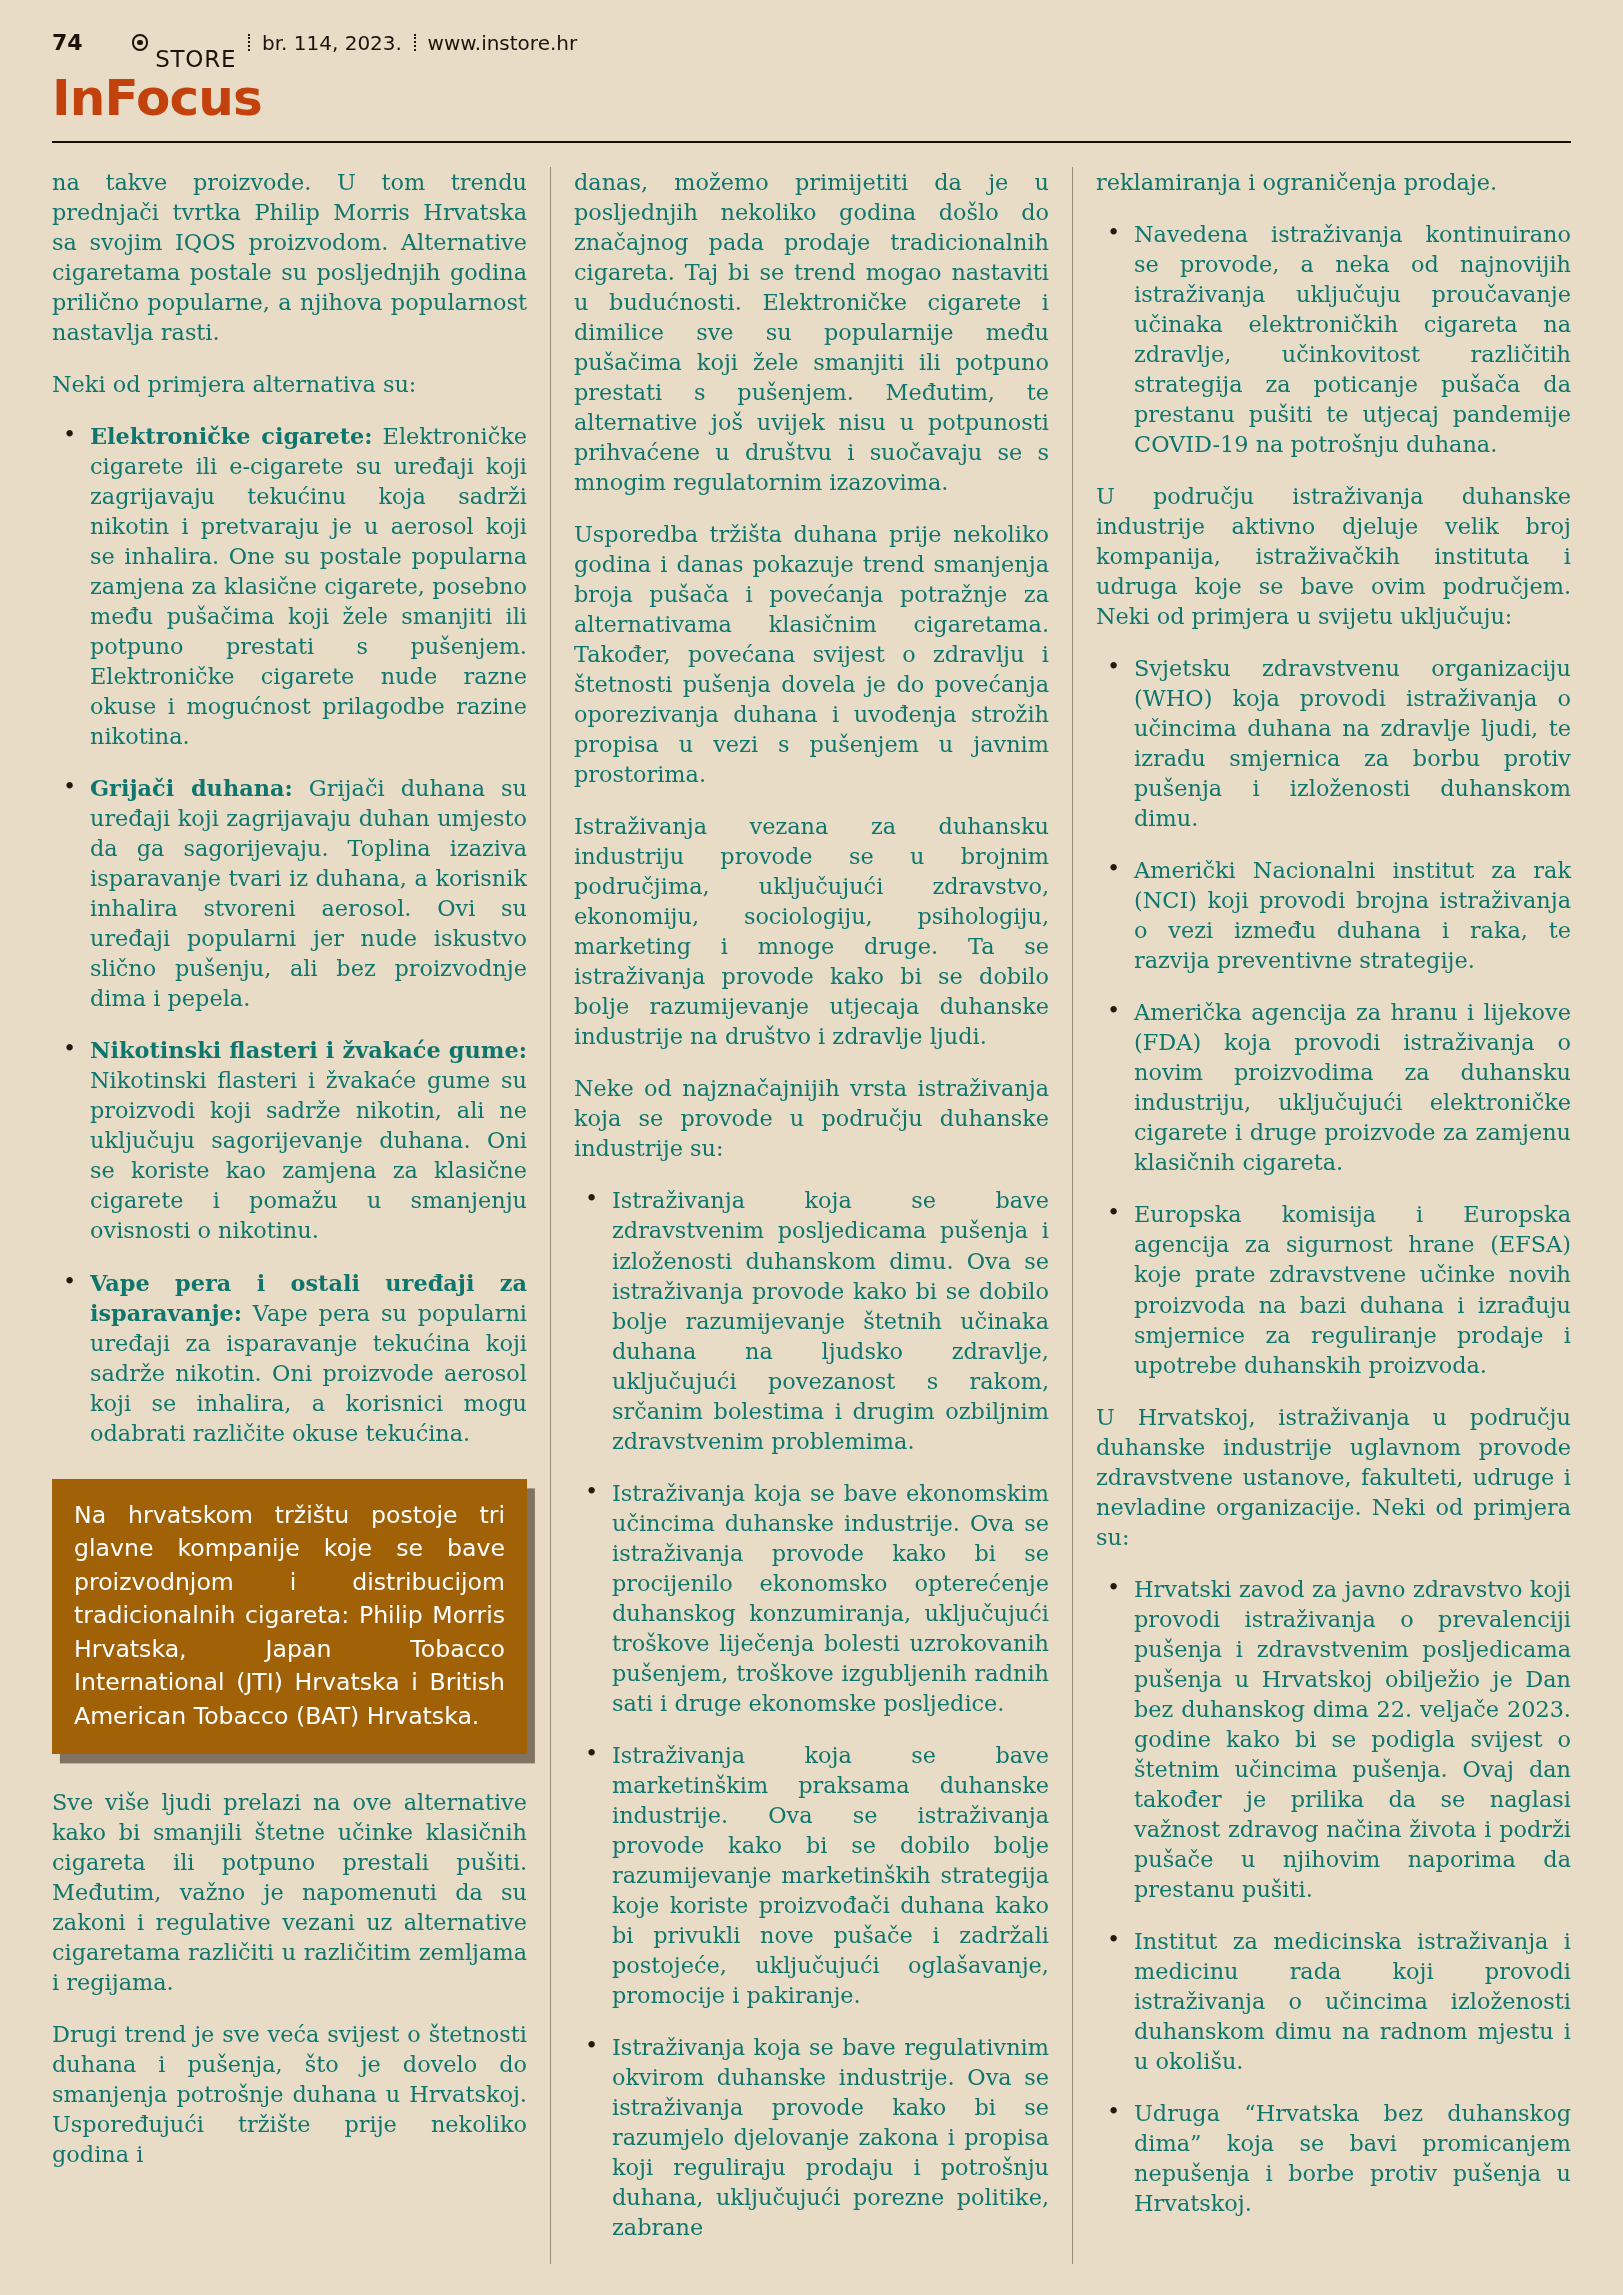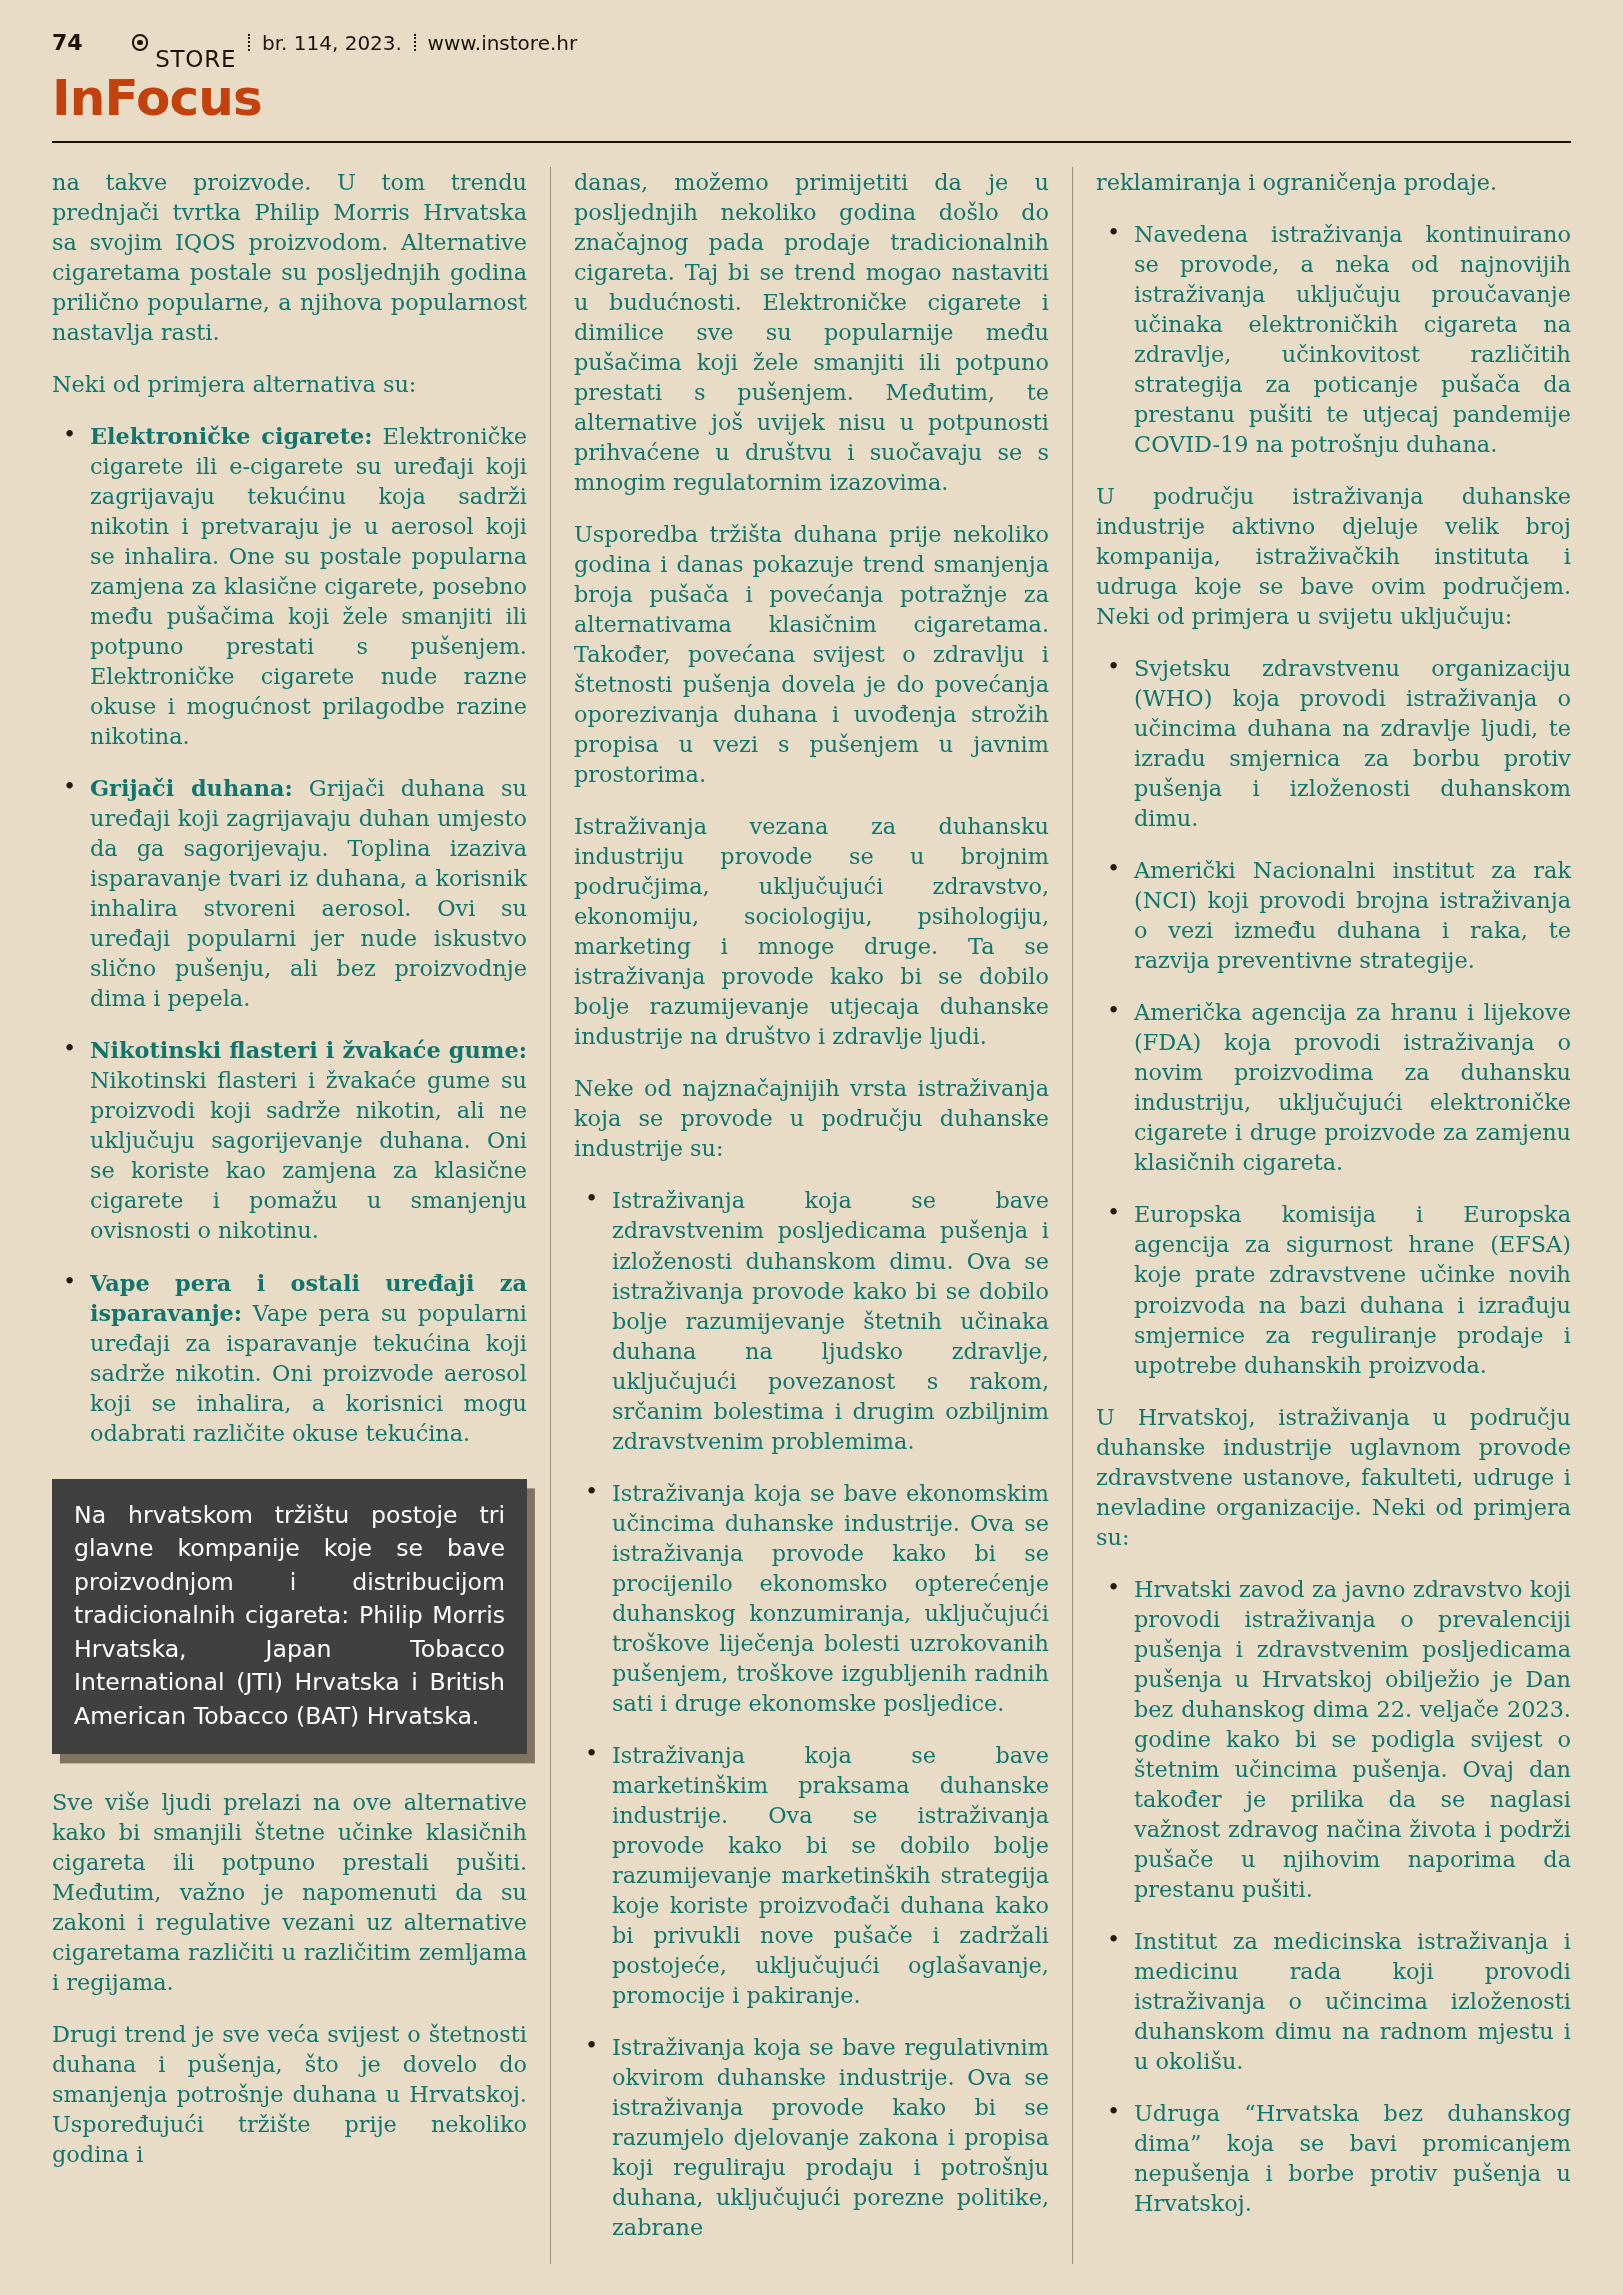--- a/index.html
+++ b/index.html
@@ -34,21 +34,21 @@
   .col + .col { border-left:0.8px solid rgba(90,75,58,0.55); }
 
   .para, .bullet-text { font-size:22.4px; line-height:1.34; text-align:justify; color:#0f766e; }
   .para { margin-bottom:22px; }
   .bullet { position:relative; padding-left:38px; margin-bottom:22px; }
   .bullet-marker { position:absolute; left:11px; top:0; font-size:22.4px; }
   .lead { font-weight:bold; }
 
   
   .highlight-box {
-    background:#404040;
+    background:#a16207;
     color:#ffffff;
     font-family:"DejaVu Sans", sans-serif;
     font-size:23.6px;
     line-height:1.42;
     text-align:justify;
     padding:20.4px 22px;
     margin:31px 0 33px 0;
     box-shadow:7.9px 9.4px 0 rgba(45,28,12,0.55);
   }
 </style>

